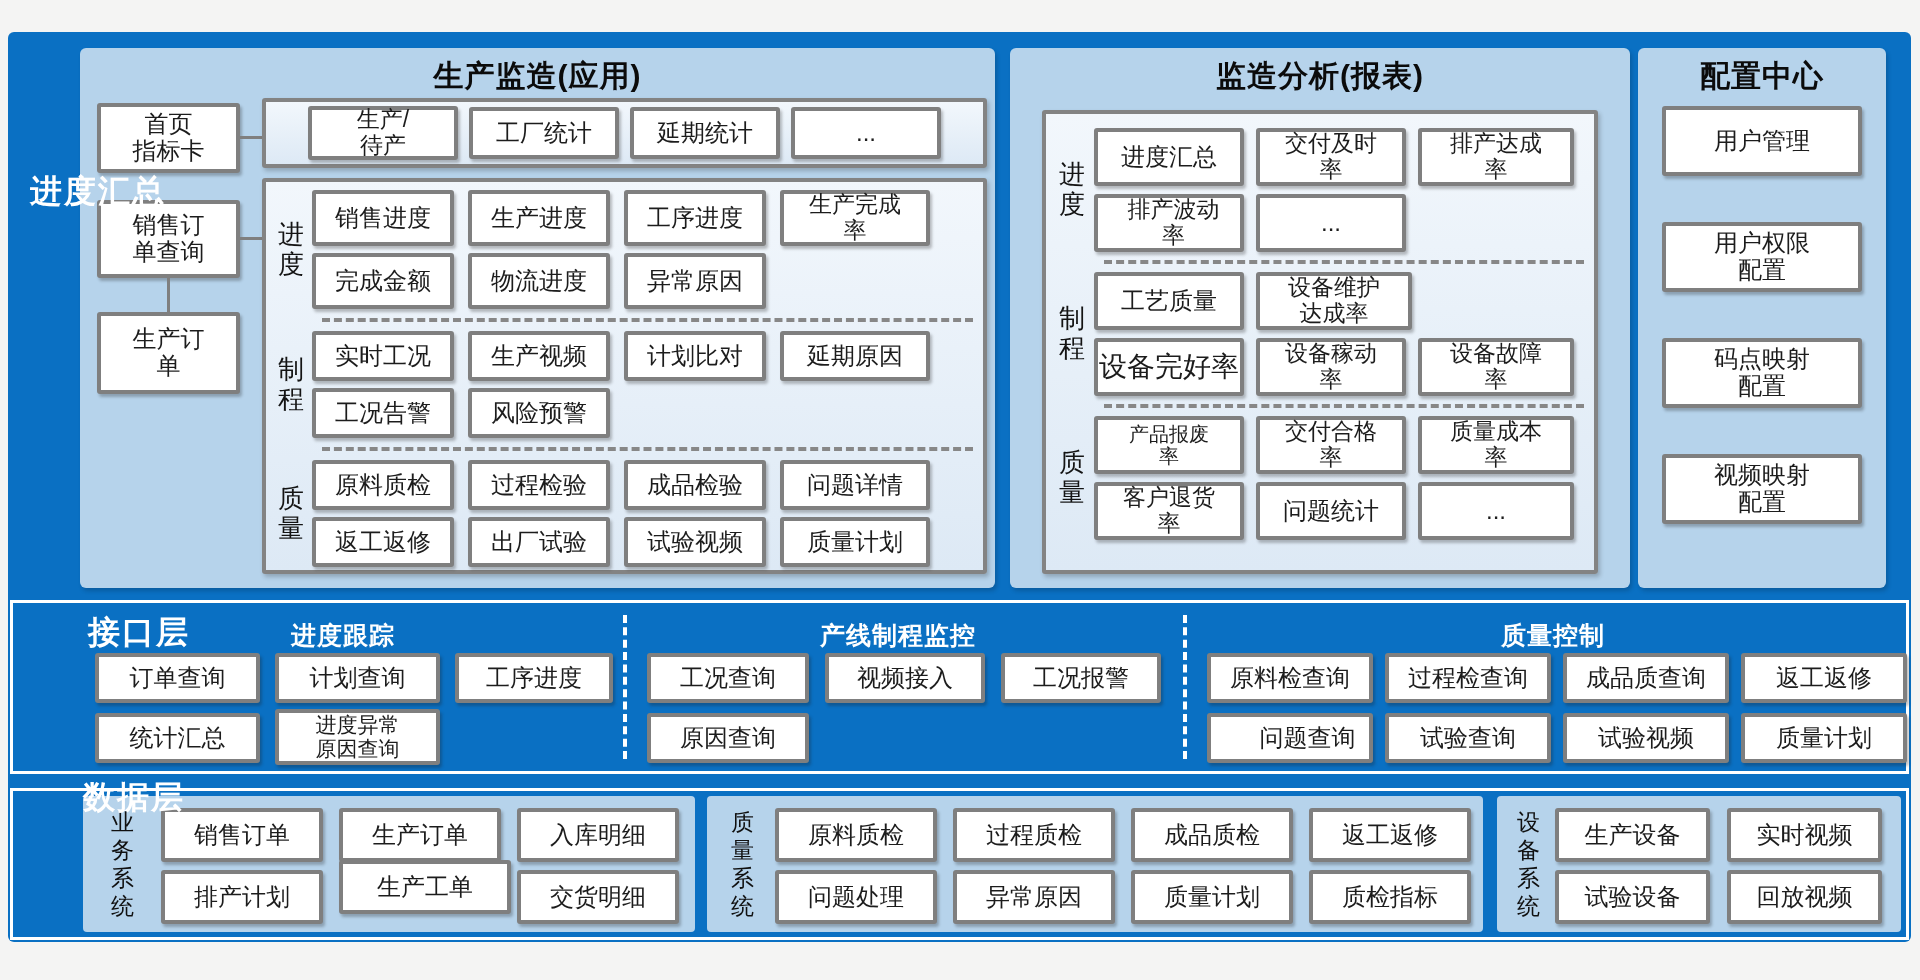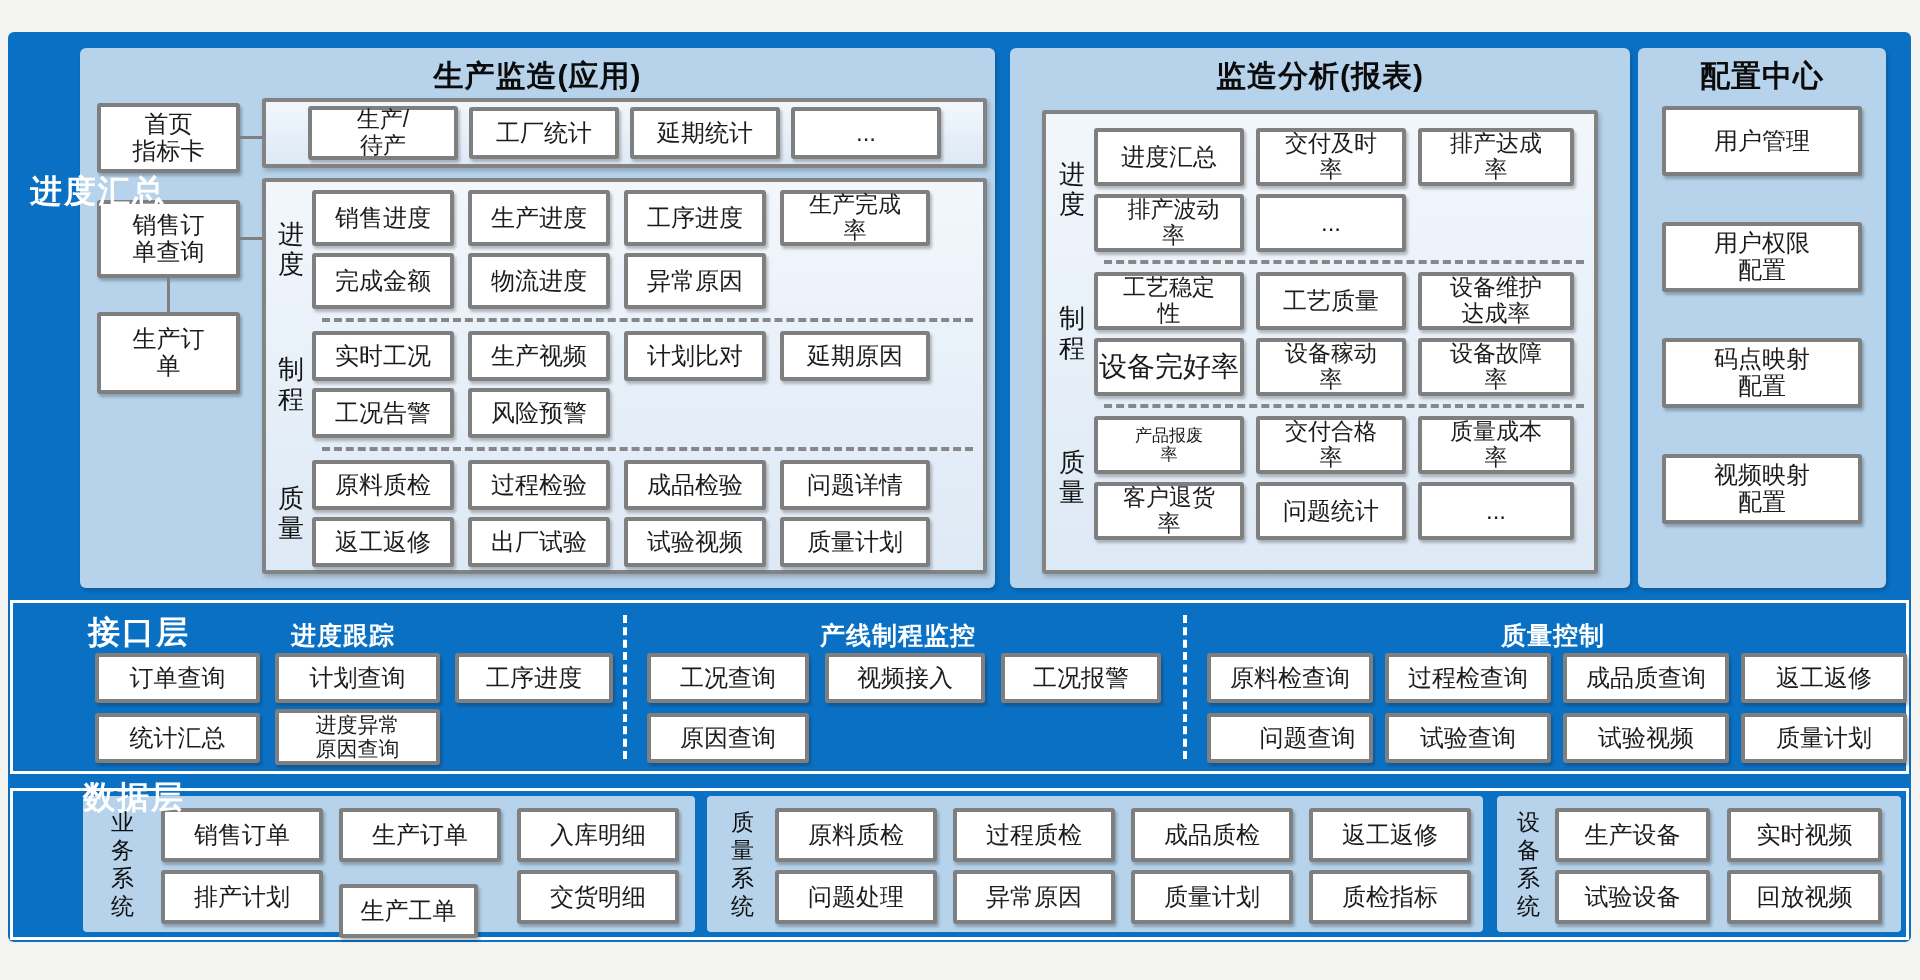--- a/index.html
+++ b/index.html
@@ -146,43 +146,41 @@
             </div>
           </div>
         </div>
         <div class="sep" style="margin:8px 4px 8px 54px;"></div>
         <div class="group">
           <div class="glabel" style="width:44px;">
               <span>制程</span>
             </div>
           <div class="grows" style="gap:8px;">
             <div class="row" style="height:58px;gap:12px;">
-              <div class="bx" style="width:150px;font-size:23px;">工艺稳定
-性</div>
               <div class="bx" style="width:150px;">工艺质量</div>
               <div class="bx" style="width:156px;font-size:23px;">设备维护
 达成率</div>
             </div>
             <div class="row" style="height:58px;gap:12px;">
               <div class="bx" style="width:150px;font-size:28px;">设备完好率</div>
               <div class="bx" style="width:150px;font-size:23px;">设备稼动
 率</div>
               <div class="bx" style="width:156px;font-size:23px;">设备故障
 率</div>
             </div>
           </div>
         </div>
         <div class="sep" style="margin:8px 4px 8px 54px;"></div>
         <div class="group">
           <div class="glabel" style="width:44px;">
               <span>质量</span>
             </div>
           <div class="grows" style="gap:8px;">
             <div class="row" style="height:58px;gap:12px;">
-              <div class="bx" style="width:150px;font-size:17px;">产品报废
+              <div class="bx" style="width:150px;font-size:20px;">产品报废
 率</div>
               <div class="bx" style="width:150px;font-size:23px;">交付合格
 率</div>
               <div class="bx" style="width:156px;font-size:23px;">质量成本
 率</div>
             </div>
             <div class="row" style="height:58px;gap:12px;">
               <div class="bx" style="width:150px;font-size:23px;">客户退货
 率</div>
               <div class="bx" style="width:150px;">问题统计</div>
@@ -240,21 +238,21 @@
     <div class="band" style="left:2px;top:756px;width:1899px;height:152px;">
 
       <div class="syspanel" style="left:70px;top:5px;width:612px;height:136px;">
         <div class="vlabel" style="left:26px;">
             <span>业务系统</span>
           </div>
         <div class="bx abs" style="left:78px;top:12px;width:162px;height:54px;">销售订单</div>
         <div class="bx abs" style="left:256px;top:12px;width:162px;height:54px;">生产订单</div>
         <div class="bx abs" style="left:434px;top:12px;width:162px;height:54px;">入库明细</div>
         <div class="bx abs" style="left:78px;top:74px;width:162px;height:54px;">排产计划</div>
-        <div class="bx abs" style="left:256px;top:88px;width:139px;height:54px;">生产工单</div>
+        <div class="bx abs" style="left:256px;top:64px;width:172px;height:54px;">生产工单</div>
         <div class="bx abs" style="left:434px;top:74px;width:162px;height:54px;">交货明细</div>
       </div>
 
       <div class="syspanel" style="left:694px;top:5px;width:776px;height:136px;">
         <div class="vlabel" style="left:22px;">
             <span>质量系统</span>
           </div>
         <div class="bx abs" style="left:68px;top:12px;width:162px;height:54px;">原料质检</div>
         <div class="bx abs" style="left:246px;top:12px;width:162px;height:54px;">过程质检</div>
         <div class="bx abs" style="left:424px;top:12px;width:162px;height:54px;">成品质检</div>

